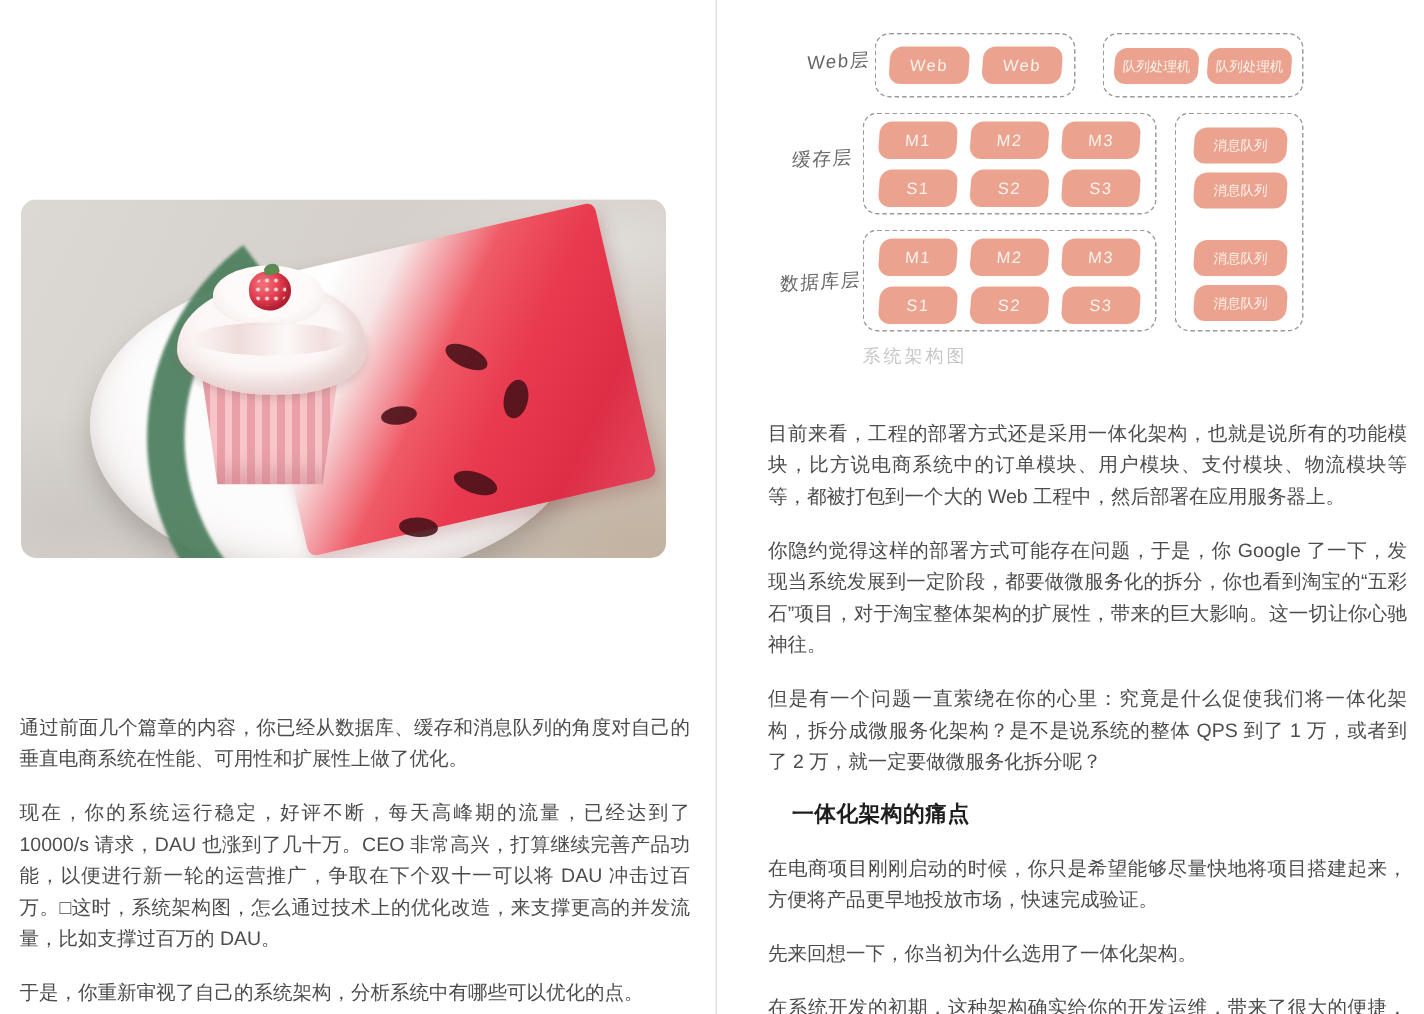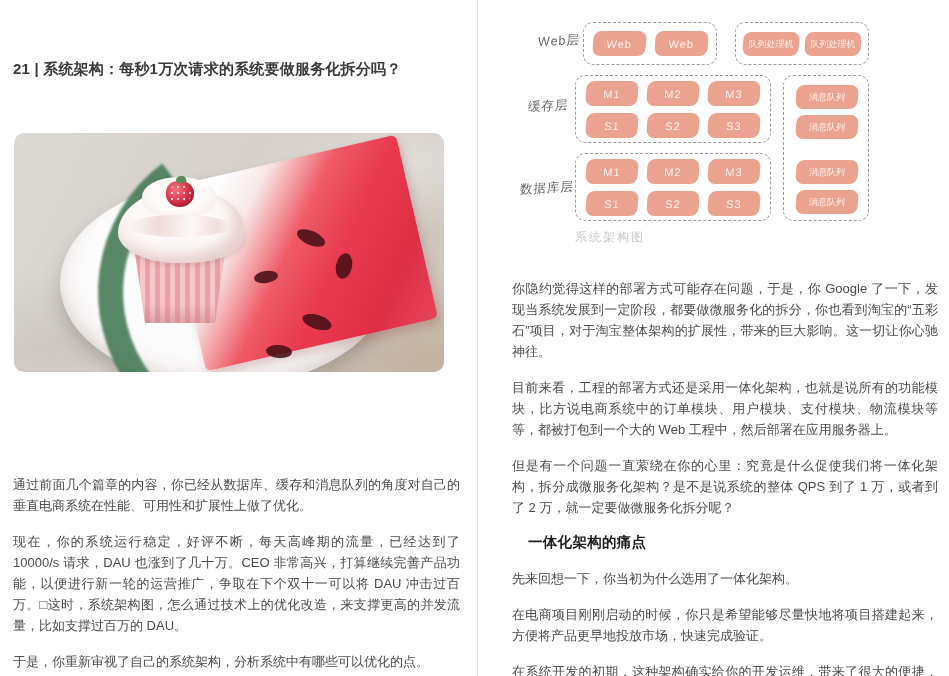--- a/index.html
+++ b/index.html
@@ -136,21 +136,20 @@
   .diagram-caption {
     position:absolute; left:97px; top:229px; width:294px; 
     font-size:12px; color:#c7c7c7; letter-spacing:2px;
   }
 </style>
 </head>
 <body>
 
 <div class="page">
 
-  <h1 class="title">21 | 系统架构：每秒1万次请求的系统要做服务化拆分吗？</h1>
 
   <div class="photo">
     <div class="plate"></div>
     <div class="rind"></div>
     <div class="napkin"></div>
     <div class="seed seed1"></div>
     <div class="seed seed2"></div>
     <div class="seed seed3"></div>
     <div class="seed seed4"></div>
     <div class="seed seed5"></div>
@@ -214,24 +213,24 @@
         <div class="node-mq mq-0">消息队列</div>
         <div class="node-mq mq-1">消息队列</div>
         <div class="node-mq mq-2">消息队列</div>
         <div class="node-mq mq-3">消息队列</div>
       </div>
 
       <div class="diagram-caption">系统架构图</div>
     </div>
 
     <div class="right-text">
+      <p class="body-p">目前来看，工程的部署方式还是采用一体化架构，也就是说所有的功能模块，比方说电商系统中的订单模块、用户模块、支付模块、物流模块等等，都被打包到一个大的 Web 工程中，然后部署在应用服务器上。</p>
       <p class="body-p">你隐约觉得这样的部署方式可能存在问题，于是，你 Google 了一下，发现当系统发展到一定阶段，都要做微服务化的拆分，你也看到淘宝的“五彩石”项目，对于淘宝整体架构的扩展性，带来的巨大影响。这一切让你心驰神往。</p>
-      <p class="body-p">目前来看，工程的部署方式还是采用一体化架构，也就是说所有的功能模块，比方说电商系统中的订单模块、用户模块、支付模块、物流模块等等，都被打包到一个大的 Web 工程中，然后部署在应用服务器上。</p>
       <p class="body-p">但是有一个问题一直萦绕在你的心里：究竟是什么促使我们将一体化架构，拆分成微服务化架构？是不是说系统的整体 QPS 到了 1 万，或者到了 2 万，就一定要做微服务化拆分呢？</p>
       <h2 class="section-h">一体化架构的痛点</h2>
+      <p class="body-p">在电商项目刚刚启动的时候，你只是希望能够尽量快地将项目搭建起来，方便将产品更早地投放市场，快速完成验证。</p>
       <p class="body-p">先来回想一下，你当初为什么选用了一体化架构。</p>
-      <p class="body-p">在电商项目刚刚启动的时候，你只是希望能够尽量快地将项目搭建起来，方便将产品更早地投放市场，快速完成验证。</p>
       <p class="body-p">在系统开发的初期，这种架构确实给你的开发运维，带来了很大的便捷，主要体现在：</p>
 
     </div>
 
   </div>
 </div>
 
 </body></html>

